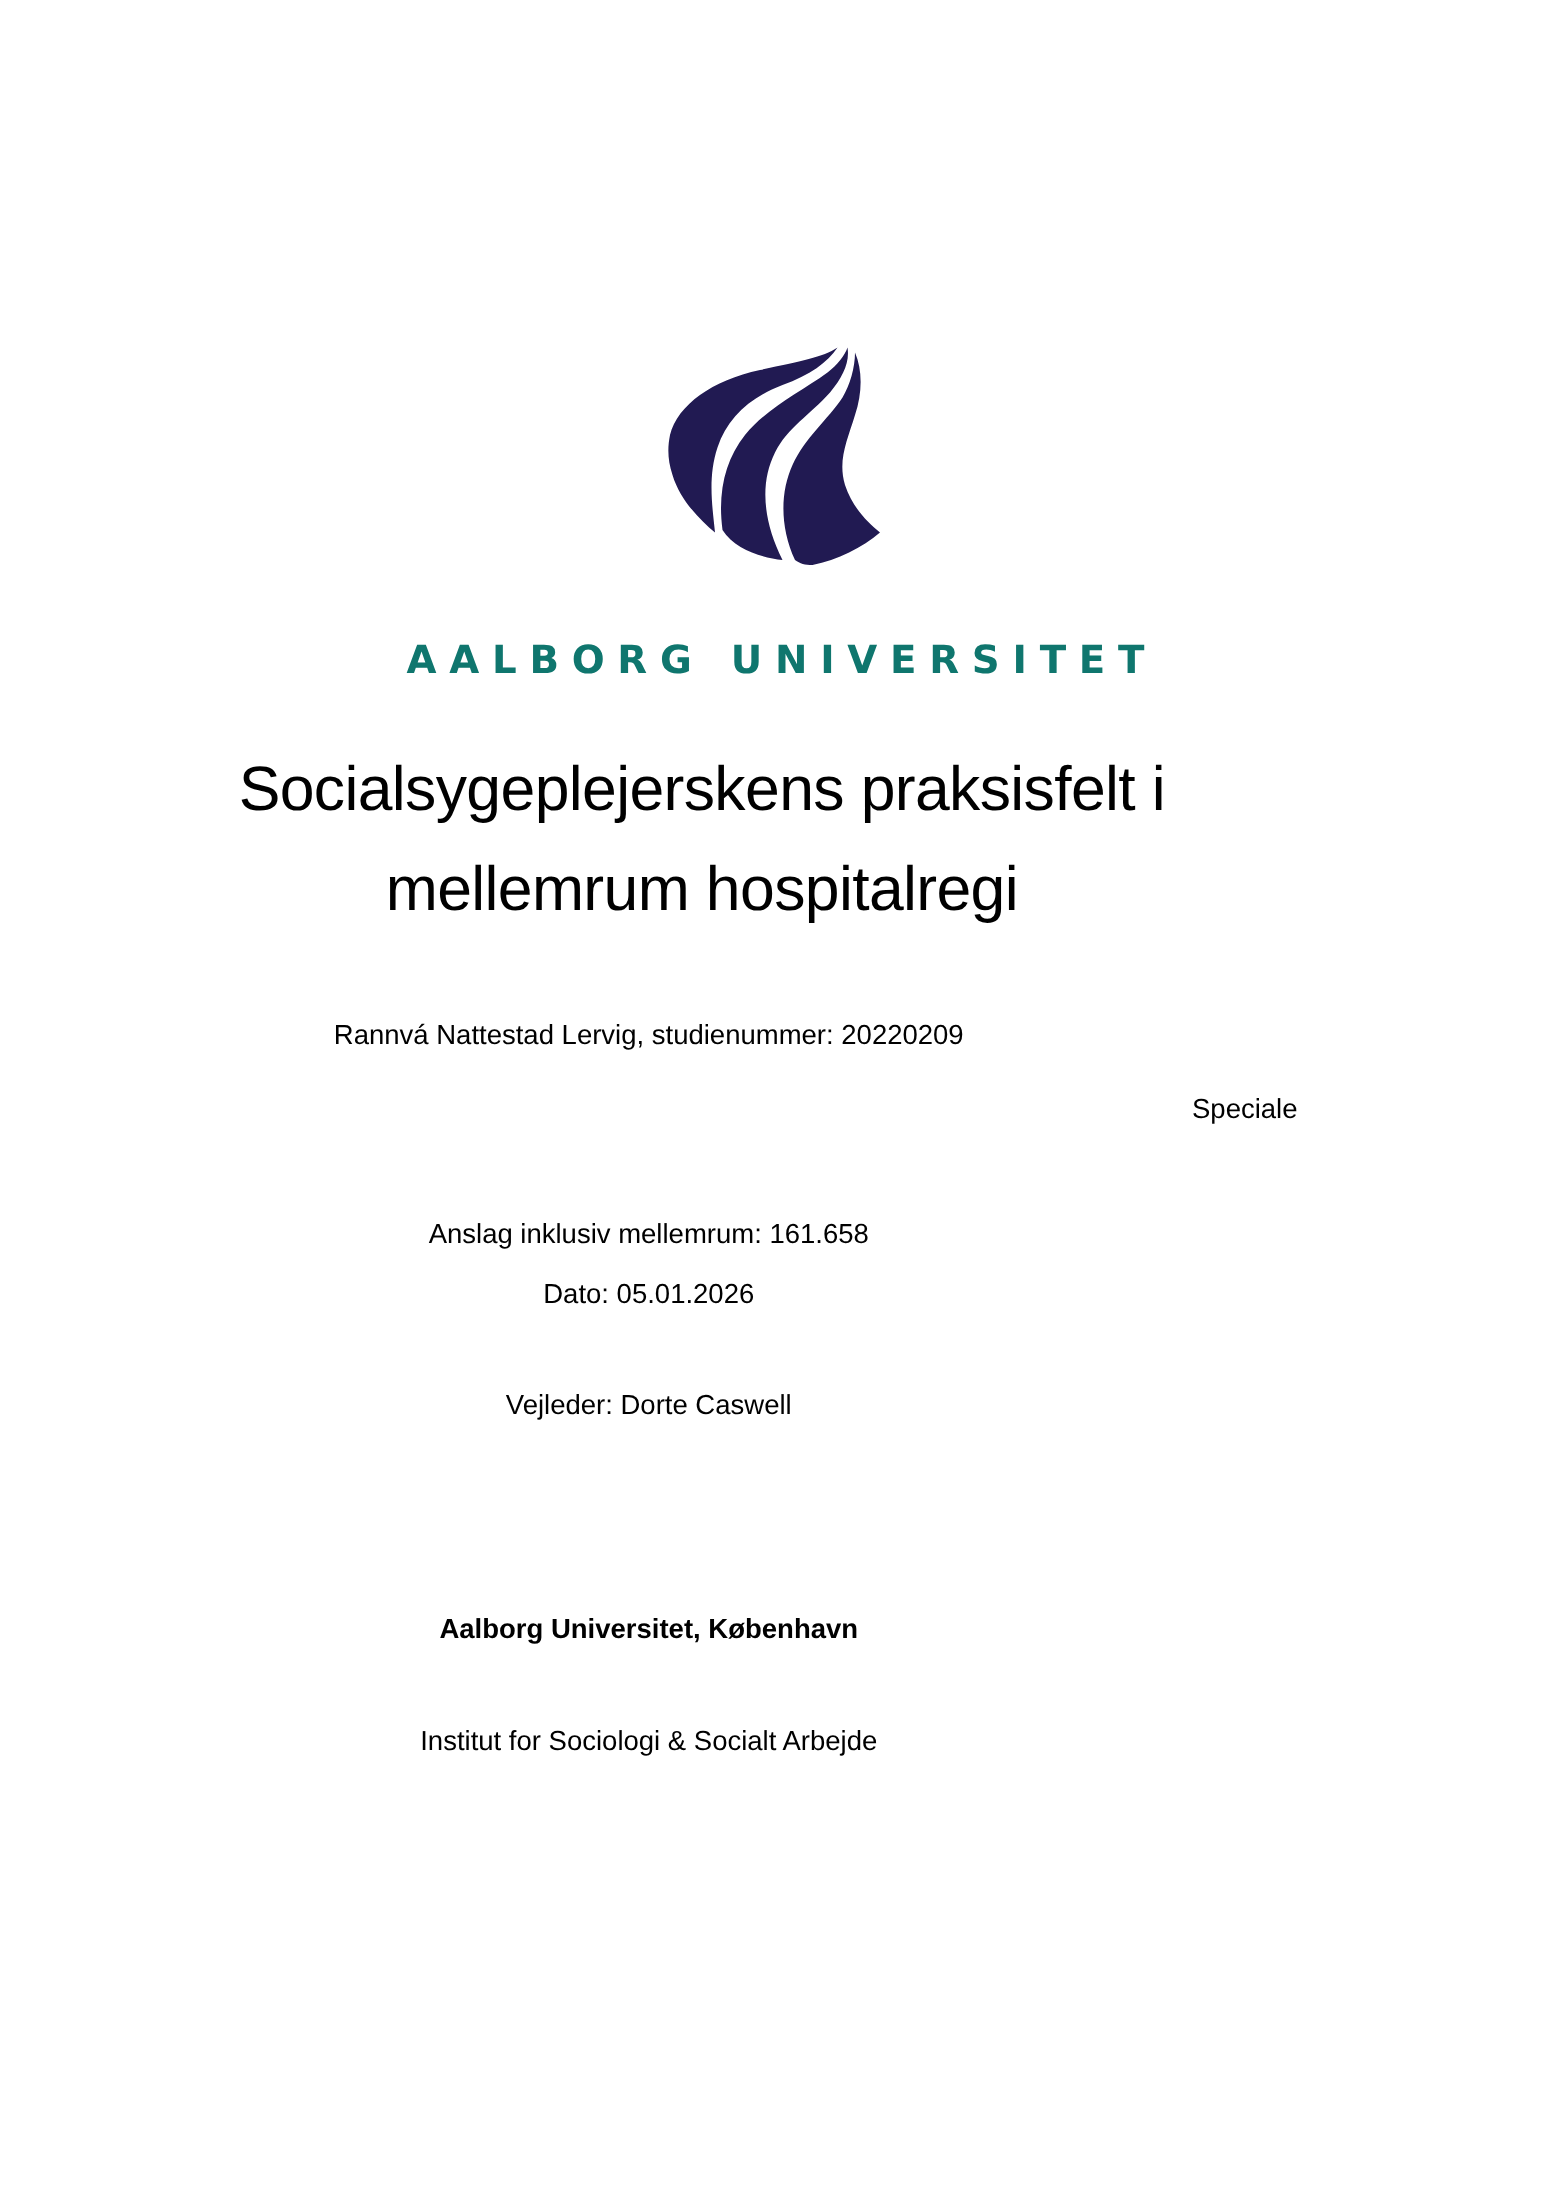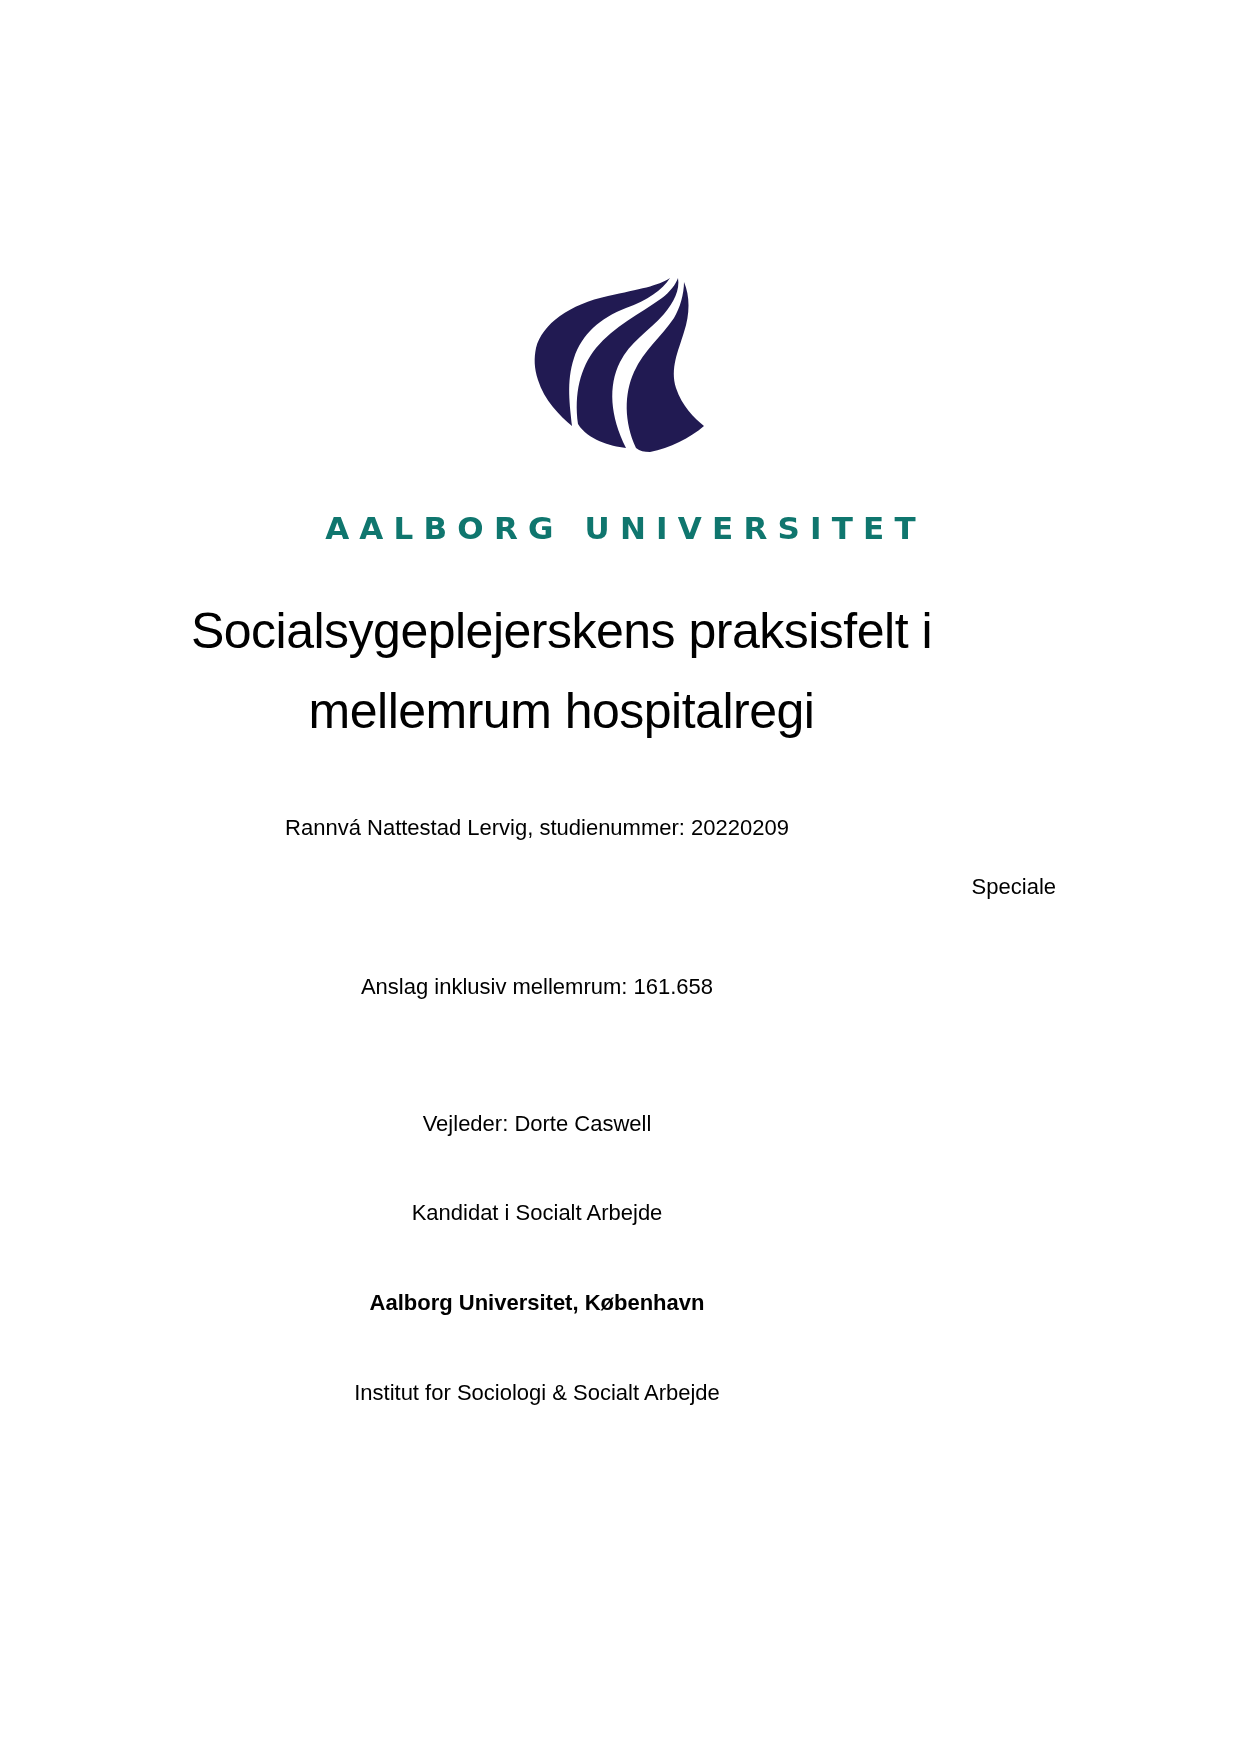--- a/index.html
+++ b/index.html
@@ -62,21 +62,20 @@
     }
     .info-line {
       position: absolute;
       left: 0;
       width: 1038px;
       text-align: center;
       font-family: "Liberation Sans", sans-serif;
       font-size: 22px;
       line-height: 30px;
       margin: 0;
-      padding-left: 18px;
     }
   </style>
 </head>
 <body>
 
 <div class="page">
 
   <svg class="logo-mark" viewBox="0 0 176 182" xmlns="http://www.w3.org/2000/svg">
 
     <path fill="#211a52" d="M6,72 C12,48 40,28 78,20 C110,13 128,10 140,2 C132,14 118,24 96,32 C70,42 52,58 44,82 C36,106 40,130 42,150 C30,140 14,124 8,104 C4,92 4,82 6,72 Z"></path>
@@ -89,18 +88,18 @@
   <div class="logo-wordmark">AALBORG UNIVERSITET</div>
 
   <h1 class="title">
     <span class="title-line">Socialsygeplejerskens praksisfelt i</span>
     <span class="title-line">mellemrum hospitalregi</span>
   </h1>
 
   <p class="info-line" style="top:813px;">Rannvá Nattestad Lervig, studienummer: 20220209</p>
   <p class="info-line" style="top:872px;text-align:right;">Speciale</p>
   <p class="info-line" style="top:972px;">Anslag inklusiv mellemrum: 161.658</p>
+  <p class="info-line" style="top:1020px;">Dato: 05.01.2026</p>
   <p class="info-line" style="top:1109px;">Vejleder: Dorte Caswell</p>
-  <p class="info-line" style="top:1198px;">Kandidat i Socialt Arbejde</p>
   <p class="info-line" style="top:1288px;font-weight:bold;">Aalborg Universitet, København</p>
   <p class="info-line" style="top:1378px;">Institut for Sociologi &amp; Socialt Arbejde</p>
 
 </div>
 
 </body></html>

